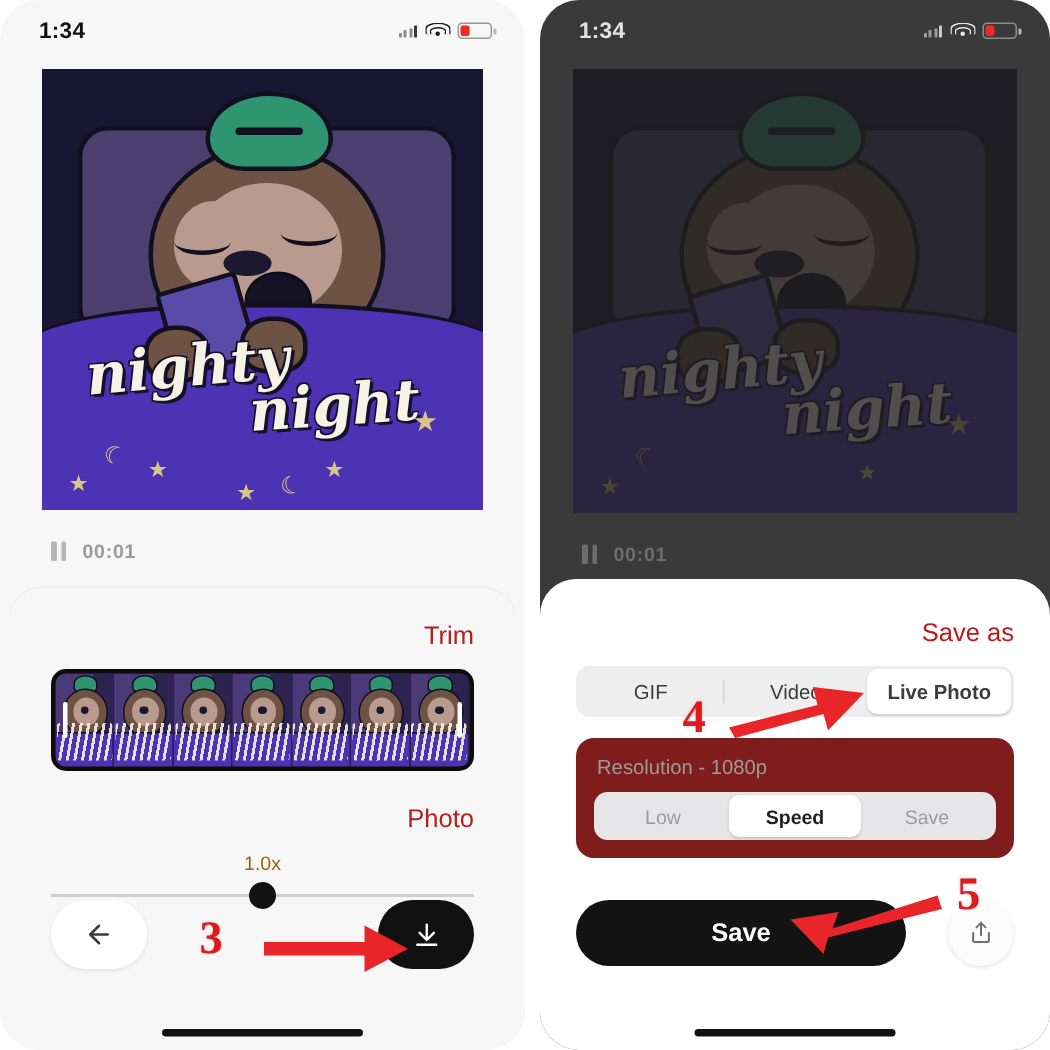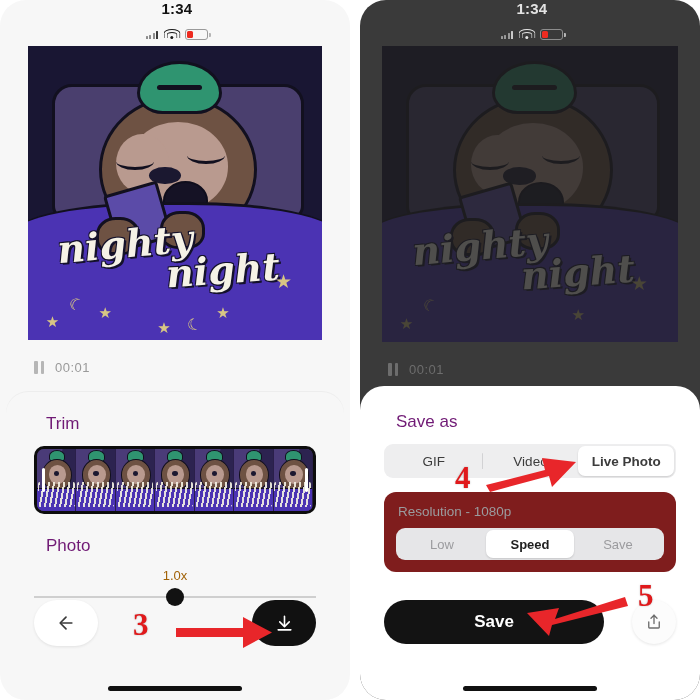--- a/index.html
+++ b/index.html
@@ -17,21 +17,21 @@
     position:absolute;top:0;height:700px;overflow:hidden;
     border-radius:26px;
   }
   .phone-left{left:0;width:350px;background:#f7f7f7;}
   .phone-right{left:360px;width:340px;background:#ffffff;}
 
   
   .statusbar{
     position:relative;height:40px;
     display:flex;align-items:center;justify-content:space-between;
-    padding:0 22px 0 26px;box-sizing:border-box;flex-direction:column;
+    padding:0 22px 0 26px;box-sizing:border-box;
   }
   .status-time{font-size:15px;font-weight:700;color:#111;letter-spacing:.2px;}
   .status-right{display:flex;align-items:center;gap:6px;}
   .sig{display:flex;align-items:flex-end;gap:1.5px;height:9px;}
   .sig i{display:block;width:2px;background:#8d8d8d;border-radius:.5px;}
   .sig i:nth-child(1){height:3px;}
   .sig i:nth-child(2){height:4.5px;}
   .sig i:nth-child(3){height:6px;}
   .sig i:nth-child(4){height:8px;background:#3a3a3a;}
   .wifi{position:relative;width:15px;height:11px;}
@@ -106,34 +106,34 @@
   .s3{left:64%;bottom:6%;}
   .s4{left:84%;bottom:16%;font-size:19px;}
   .s5{left:44%;bottom:1%;}
   .moon{position:absolute;color:#d8c684;font-size:16px;}
   .m1{left:14%;bottom:9%;transform:rotate(25deg);}
   .m2{left:54%;bottom:2%;transform:rotate(-15deg);}
 
   
   .playrow{
     display:flex;align-items:center;gap:11px;
-    padding:12px 28px 0 34px;box-sizing:border-box;height:42px;
+    padding:12px 28px 0 34px;box-sizing:border-box;height:42px;font-weight:bold;
   }
   .pause{display:flex;gap:3px;}
   .pause i{display:block;width:3.5px;height:13px;background:#b6b6b6;border-radius:1px;}
   .timecode{font-size:13px;color:#9a9a9a;letter-spacing:.5px;}
 
   
   .sheet-left{
     position:absolute;left:6px;right:6px;top:392px;bottom:0;
     background:#f7f7f7;border-radius:22px 22px 0 0;
     box-shadow:0 -1px 0 rgba(0,0,0,.04);
     padding:22px 28px 0 28px;box-sizing:border-box;
   }
-  .sect-title{font-size:17px;color:#701a75;font-weight:400;margin:0 0 12px 12px;}
+  .sect-title{font-size:17px;color:#b91c1c;font-weight:400;margin:0 0 12px 12px;text-align:right;}
 
   
   .filmstrip{
     position:relative;height:62px;border-radius:10px;overflow:hidden;
     border:3px solid #0d0d0d;background:#3a2a63;display:flex;
   }
   .frame{flex:1 1 0;position:relative;overflow:hidden;border-right:1px solid #2a1f4a;}
   .frame:last-child{border-right:none;}
   .f-bg{position:absolute;inset:0;background:#4a3b78;}
   .f-wedge{position:absolute;right:-20%;top:0;width:70%;height:100%;background:#2c2350;transform:skewX(-12deg);}

